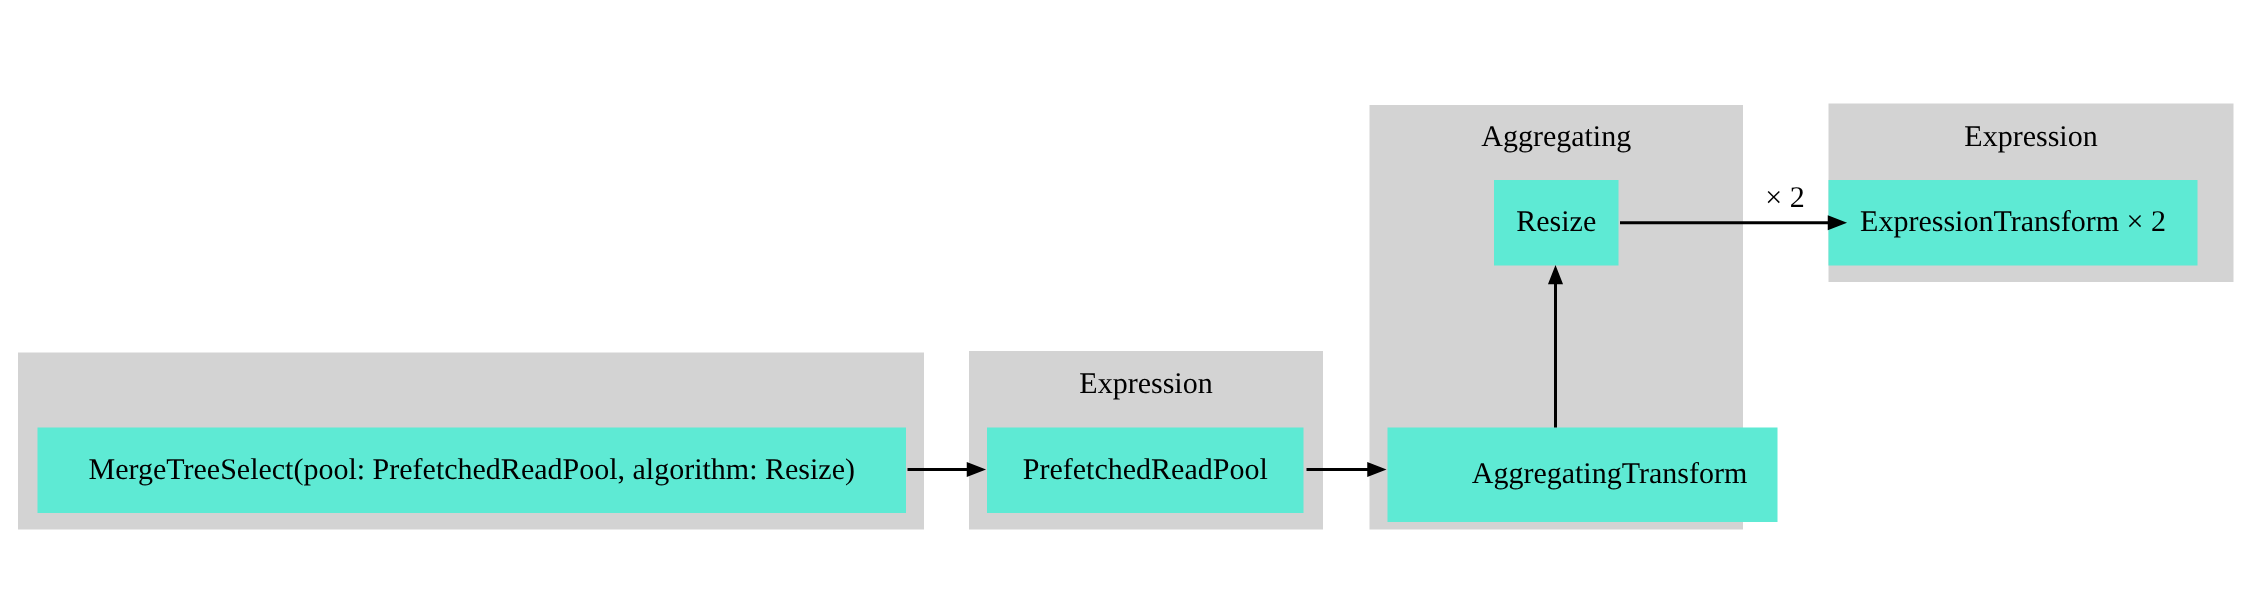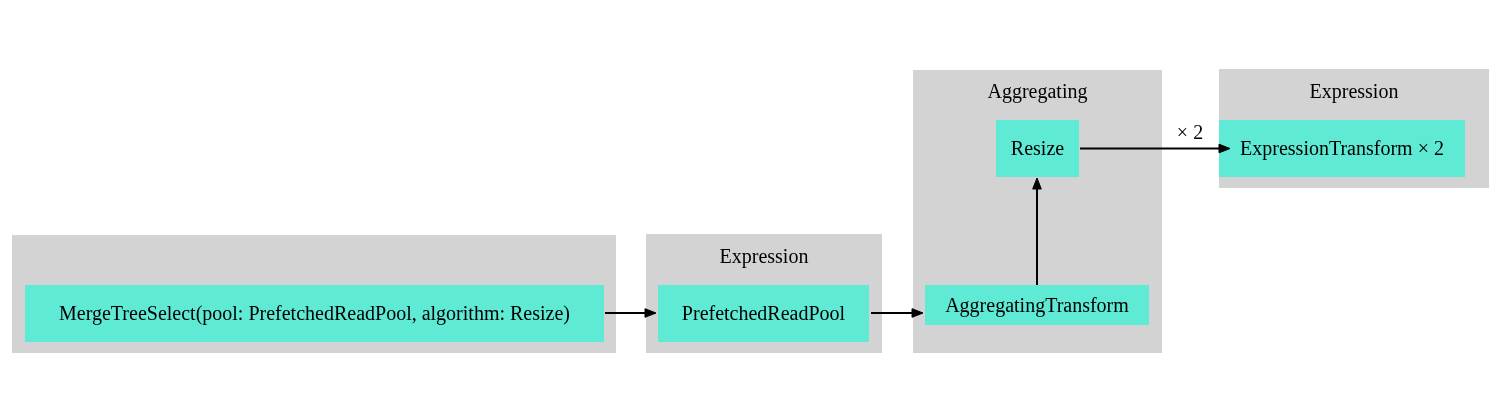--- a/index.html
+++ b/index.html
@@ -67,21 +67,21 @@
   #cluster-readfrommergetree .cluster-label { top: 10px; }
   #node-mergetreeselect { left: 13px; top: 50px; width: 579px; height: 57px; }
   
   #cluster-expression-1 { left: 646px; top: 234px; width: 236px; height: 119px; }
   #cluster-expression-1 .cluster-label { top: 11px; }
   #node-expressiontransform { left: 12px; top: 51px; width: 211px; height: 57px; }
   
   #cluster-aggregating { left: 913px; top: 70px; width: 249px; height: 283px; }
   #cluster-aggregating .cluster-label { top: 10px; }
   #node-resize { left: 83px; top: 50px; width: 83px; height: 57px; }
-  #node-aggregatingtransform { left: 12px; top: 215px; width: 224px; height: 40px; }
+  #node-aggregatingtransform { left: 12px; top: 215px; width: 224px; height: 63px; padding-left: 36px; }
   
   #cluster-expression-2 { left: 1219px; top: 69px; width: 270px; height: 119px; }
   #cluster-expression-2 .cluster-label { top: 11px; }
   #node-expressiontransform-x2 { left: 0; top: 51px; width: 246px; height: 57px; }
   
   #edge-label-x2 { left: 1160px; top: 121px; width: 60px; }
 </style>
 </head>
 <body>
 

